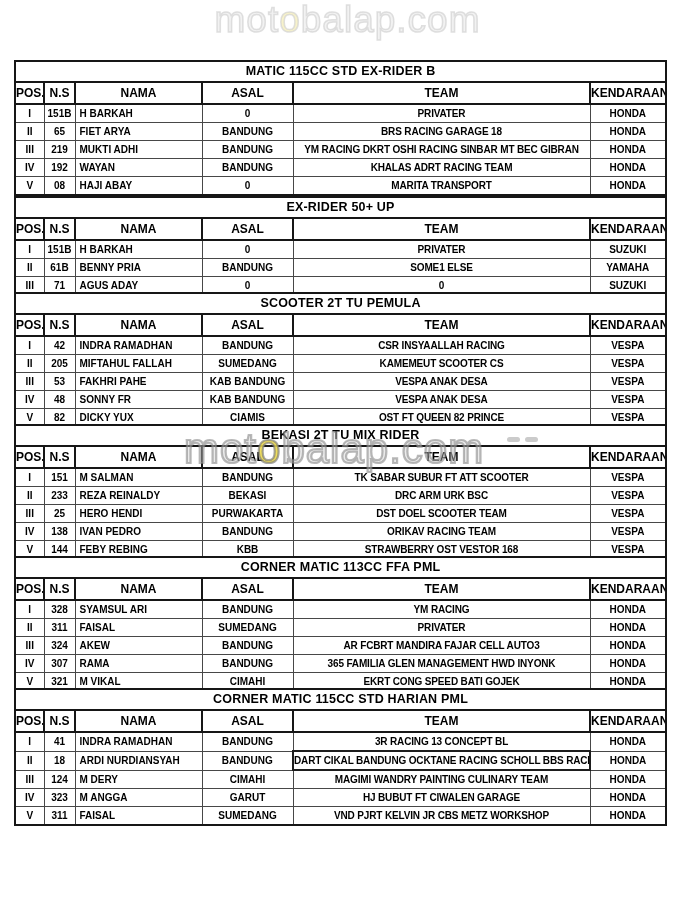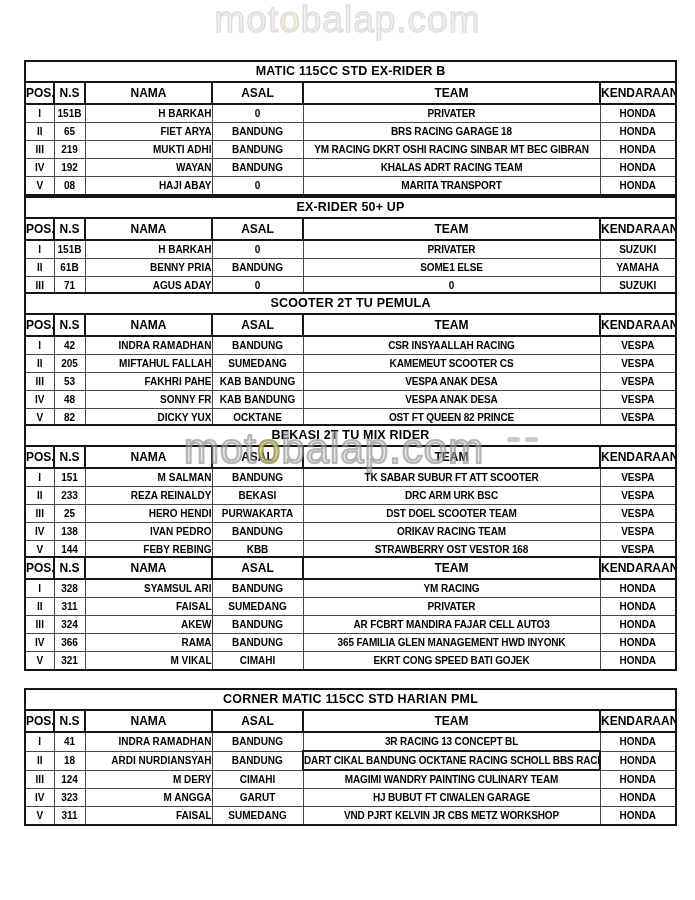--- a/index.html
+++ b/index.html
@@ -3,42 +3,42 @@
 <meta charset="utf-8">
 <style>
   html,body{margin:0;padding:0;}
   body{
     width:695px;height:900px;background:#ffffff;
     font-family:"Liberation Sans",sans-serif;
     position:relative;overflow:hidden;
   }
   .page{position:absolute;inset:0;background:#fff;}
 
-  .tbl{position:absolute;left:24px;width:652px;}
+  .tbl{position:absolute;left:14px;width:652px;}
   table{
     width:100%;border-collapse:collapse;table-layout:fixed;
     border:2px solid #161616;background:#fff;
   }
   th,td{
     font-weight:bold;color:#000;text-align:center;
     overflow:hidden;white-space:nowrap;padding:0;
   }
   th.title{
     font-size:12.5px;height:19px;line-height:19px;
     border:2px solid #161616;letter-spacing:.2px;
   }
   tr.hdr th{
     font-size:12px;height:20px;line-height:20px;
     border:2px solid #161616;
   }
   td{
     font-size:10px;height:17px;line-height:17px;
     border:1px solid #474747;
   }
-  td.c2{text-align:right;padding-left:4px;}
+  td.c2{text-align:left;padding-left:4px;}
   td.c4{letter-spacing:-0.15px;margin-top:15px;}
   td.boxed{border:2px solid #1d1d1d;}
 
   
   .wm{
     position:absolute;font-weight:normal;line-height:1;white-space:nowrap;
     pointer-events:none;letter-spacing:1px;z-index:5;
   }
   .wm-top{
     left:50%;transform:translateX(-50%);top:1px;font-size:37px;
@@ -241,21 +241,21 @@
             <td class="c1">48</td>
             <td class="c2">SONNY FR</td>
             <td class="c3">KAB BANDUNG</td>
             <td class="c4">VESPA ANAK DESA</td>
             <td class="c5">VESPA</td>
           </tr>
           <tr>
             <td class="c0">V</td>
             <td class="c1">82</td>
             <td class="c2">DICKY YUX</td>
-            <td class="c3">OCKTANE</td>
+            <td class="c3">CIAMIS</td>
             <td class="c4">OST FT QUEEN 82 PRINCE</td>
             <td class="c5">VESPA</td>
           </tr>
         </tbody>
     </table>
   </div>
 
   <div class="tbl" style="top:424px">
     <table>
       <colgroup>
@@ -328,20 +328,23 @@
     <table>
       <colgroup>
           <col style="width:29px">
           <col style="width:31px">
           <col style="width:127px">
           <col style="width:91px">
           <col style="width:297px">
           <col style="width:76px">
         </colgroup>
       <thead>
+        <tr>
+            <th class="title" colspan="6">CORNER MATIC 113CC FFA PML</th>
+          </tr>
         <tr class="hdr">
           <th>POS.</th>
           <th>N.S</th>
           <th>NAMA</th>
           <th>ASAL</th>
           <th>TEAM</th>
           <th>KENDARAAN</th>
         </tr>
       </thead>
       <tbody>
@@ -364,21 +367,21 @@
           <tr>
             <td class="c0">III</td>
             <td class="c1">324</td>
             <td class="c2">AKEW</td>
             <td class="c3">BANDUNG</td>
             <td class="c4">AR FCBRT MANDIRA FAJAR CELL AUTO3</td>
             <td class="c5">HONDA</td>
           </tr>
           <tr>
             <td class="c0">IV</td>
-            <td class="c1">366</td>
+            <td class="c1">307</td>
             <td class="c2">RAMA</td>
             <td class="c3">BANDUNG</td>
             <td class="c4">365 FAMILIA GLEN MANAGEMENT HWD INYONK</td>
             <td class="c5">HONDA</td>
           </tr>
           <tr>
             <td class="c0">V</td>
             <td class="c1">321</td>
             <td class="c2">M VIKAL</td>
             <td class="c3">CIMAHI</td>

